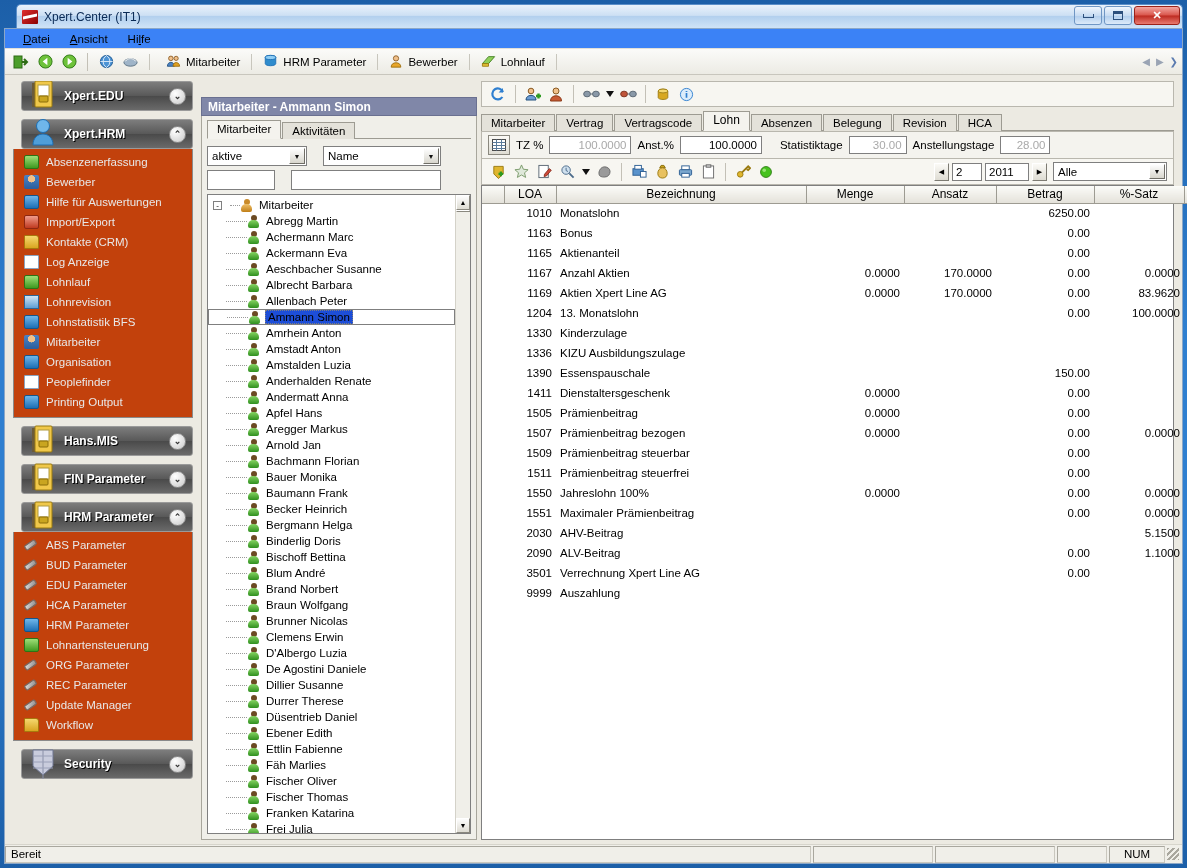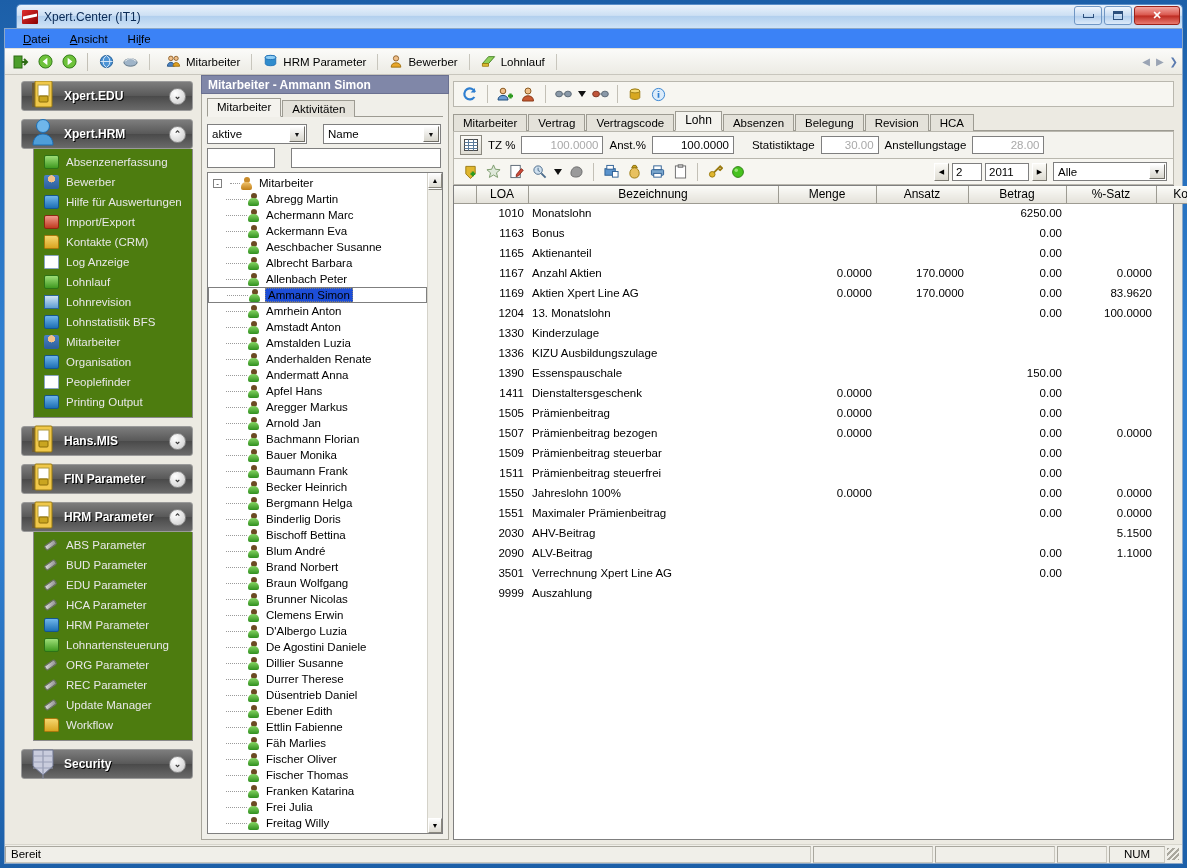--- a/index.html
+++ b/index.html
@@ -106,40 +106,40 @@
   }
   .navheader .hico {
     position:absolute; left:4px; top:-5px; width:34px; height:34px;
   }
   .navheader .chev {
     position:absolute; right:6px; top:6px; width:17px; height:17px;
     border-radius:50%; background: radial-gradient(circle at 35% 30%,#fff,#c9c9c9);
     border:1px solid #8f8f8f; color:#333; font-size:9px; line-height:15px; text-align:center;
     text-shadow:none; font-weight:bold;
   }
-  .navbody { background:#4d7c0f; border:1px solid #8a8a8a; border-top:none; padding: 3px 0 5px 0; margin-left: 20px; }
+  .navbody { background:#c2410c; border:1px solid #8a8a8a; border-top:none; padding: 3px 0 5px 0; }
   .navitem {
     height: 20px; display:flex; align-items:center; gap:7px;
     padding-left: 10px; color:#e8e8e8; font-size:11.5px;
   }
   .navitem .nico { width:15px; height:14px; flex:none; position:relative; }
 
   
   .ico-folder{background:linear-gradient(180deg,#f5d76e,#d9a520);border:1px solid #a8790c;border-radius:1px 3px 1px 1px;}
   .ico-person{background:radial-gradient(circle at 50% 28%,#f0c08a 0 28%,transparent 29%),linear-gradient(180deg,#4b82c4,#2b5e9c);border-radius:2px;}
   .ico-blue{background:linear-gradient(180deg,#6fb6ea,#1d6fb5);border:1px solid #14568d;border-radius:2px;}
   .ico-green{background:linear-gradient(180deg,#9ede77,#3f9a20);border:1px solid #2d7316;border-radius:2px;}
   .ico-red{background:linear-gradient(180deg,#f09a8a,#c03a20);border:1px solid #8d2711;border-radius:2px;}
   .ico-wrench{background:linear-gradient(135deg,#dcdcdc,#8d8d8d);border:1px solid #6e6e6e;border-radius:2px;transform:rotate(-35deg);width:13px;height:6px;margin-top:4px;}
   .ico-doc{background:#fff;border:1px solid #8aa4c0;border-radius:1px;}
   .ico-chart{background:linear-gradient(180deg,#cfe4f5,#5f9ed4);border:1px solid #2d6697;}
 
   
   #treepanel {
-    width: 248px; flex:none; margin: 0 2px 4px 8px;
+    width: 276px; flex:none; margin: 22px 2px 4px 8px;
     display:flex; flex-direction:column; min-height:0;
   }
   .panel-title {
     height: 19px; background:#8087a8; color:#fff; font-weight:bold; font-size:12px;
     display:flex; align-items:center; padding-left:6px;
     border:1px solid #6a7090;
   }
   #treebox {
     flex:1; background:#f0efe9; border:1px solid #a8a69c; border-top:none;
     display:flex; flex-direction:column; min-height:0; padding: 4px 5px 5px 5px;
@@ -911,21 +911,21 @@
                 <path d="M0.5 3.5h13M0.5 6.5h13M0.5 9.5h13M4.5 0.5v11M9.5 0.5v11" stroke="#5a7a9a"></path>
               </svg>
           </div>
           <span class="fld-label">TZ %</span>
           <div class="fld" style="width:82px">100.0000</div>
           <span class="fld-label">Anst.%</span>
           <div class="fld black" style="width:82px">100.0000</div>
           <span class="fld-label" style="margin-left:12px">Statistiktage</span>
           <div class="fld" style="width:58px">30.00</div>
           <span class="fld-label">Anstellungstage</span>
-          <div class="fld" style="width:72px">28.00</div>
+          <div class="fld" style="width:50px">28.00</div>
         </div>
 
         <div id="grid-tb">
           <div class="tb-ico">
             <svg width="15" height="16" viewBox="0 0 16 16">
                 <path d="M3 2h10v8l-5 5-5-5z" fill="#e0b62e" stroke="#9a7a10"></path>
                 <path d="M8 10h5M10.5 7.5v5" stroke="#2e9a20" stroke-width="2.4"></path>
               </svg>
           </div>
           <div class="tb-ico">

